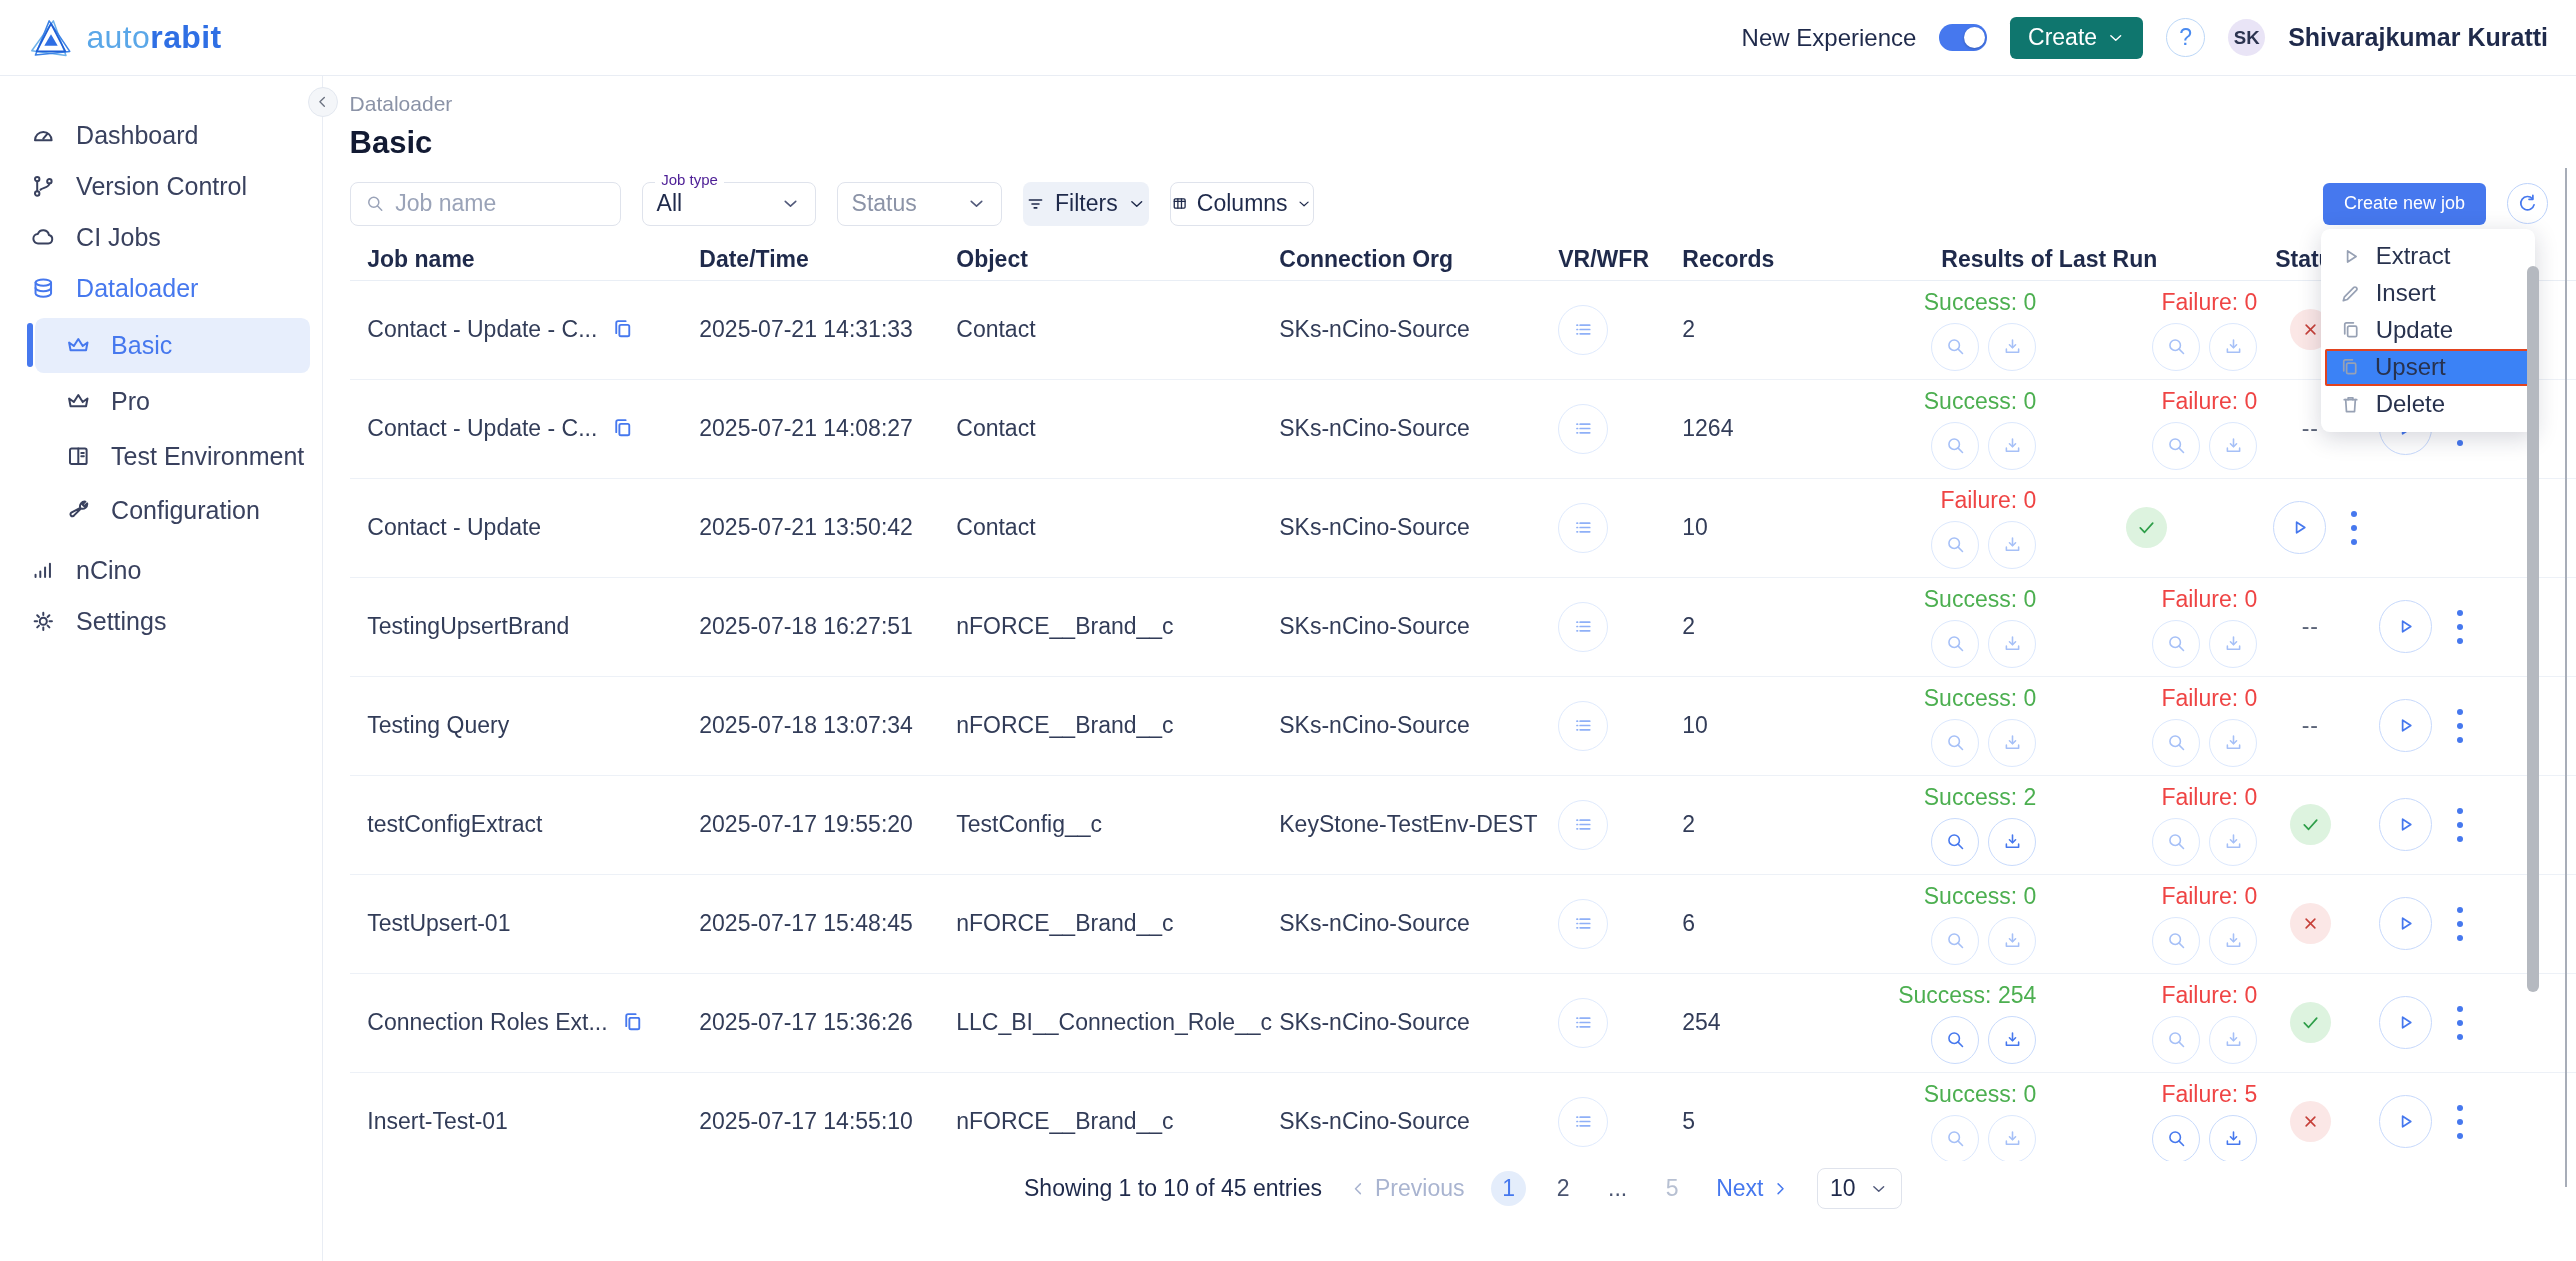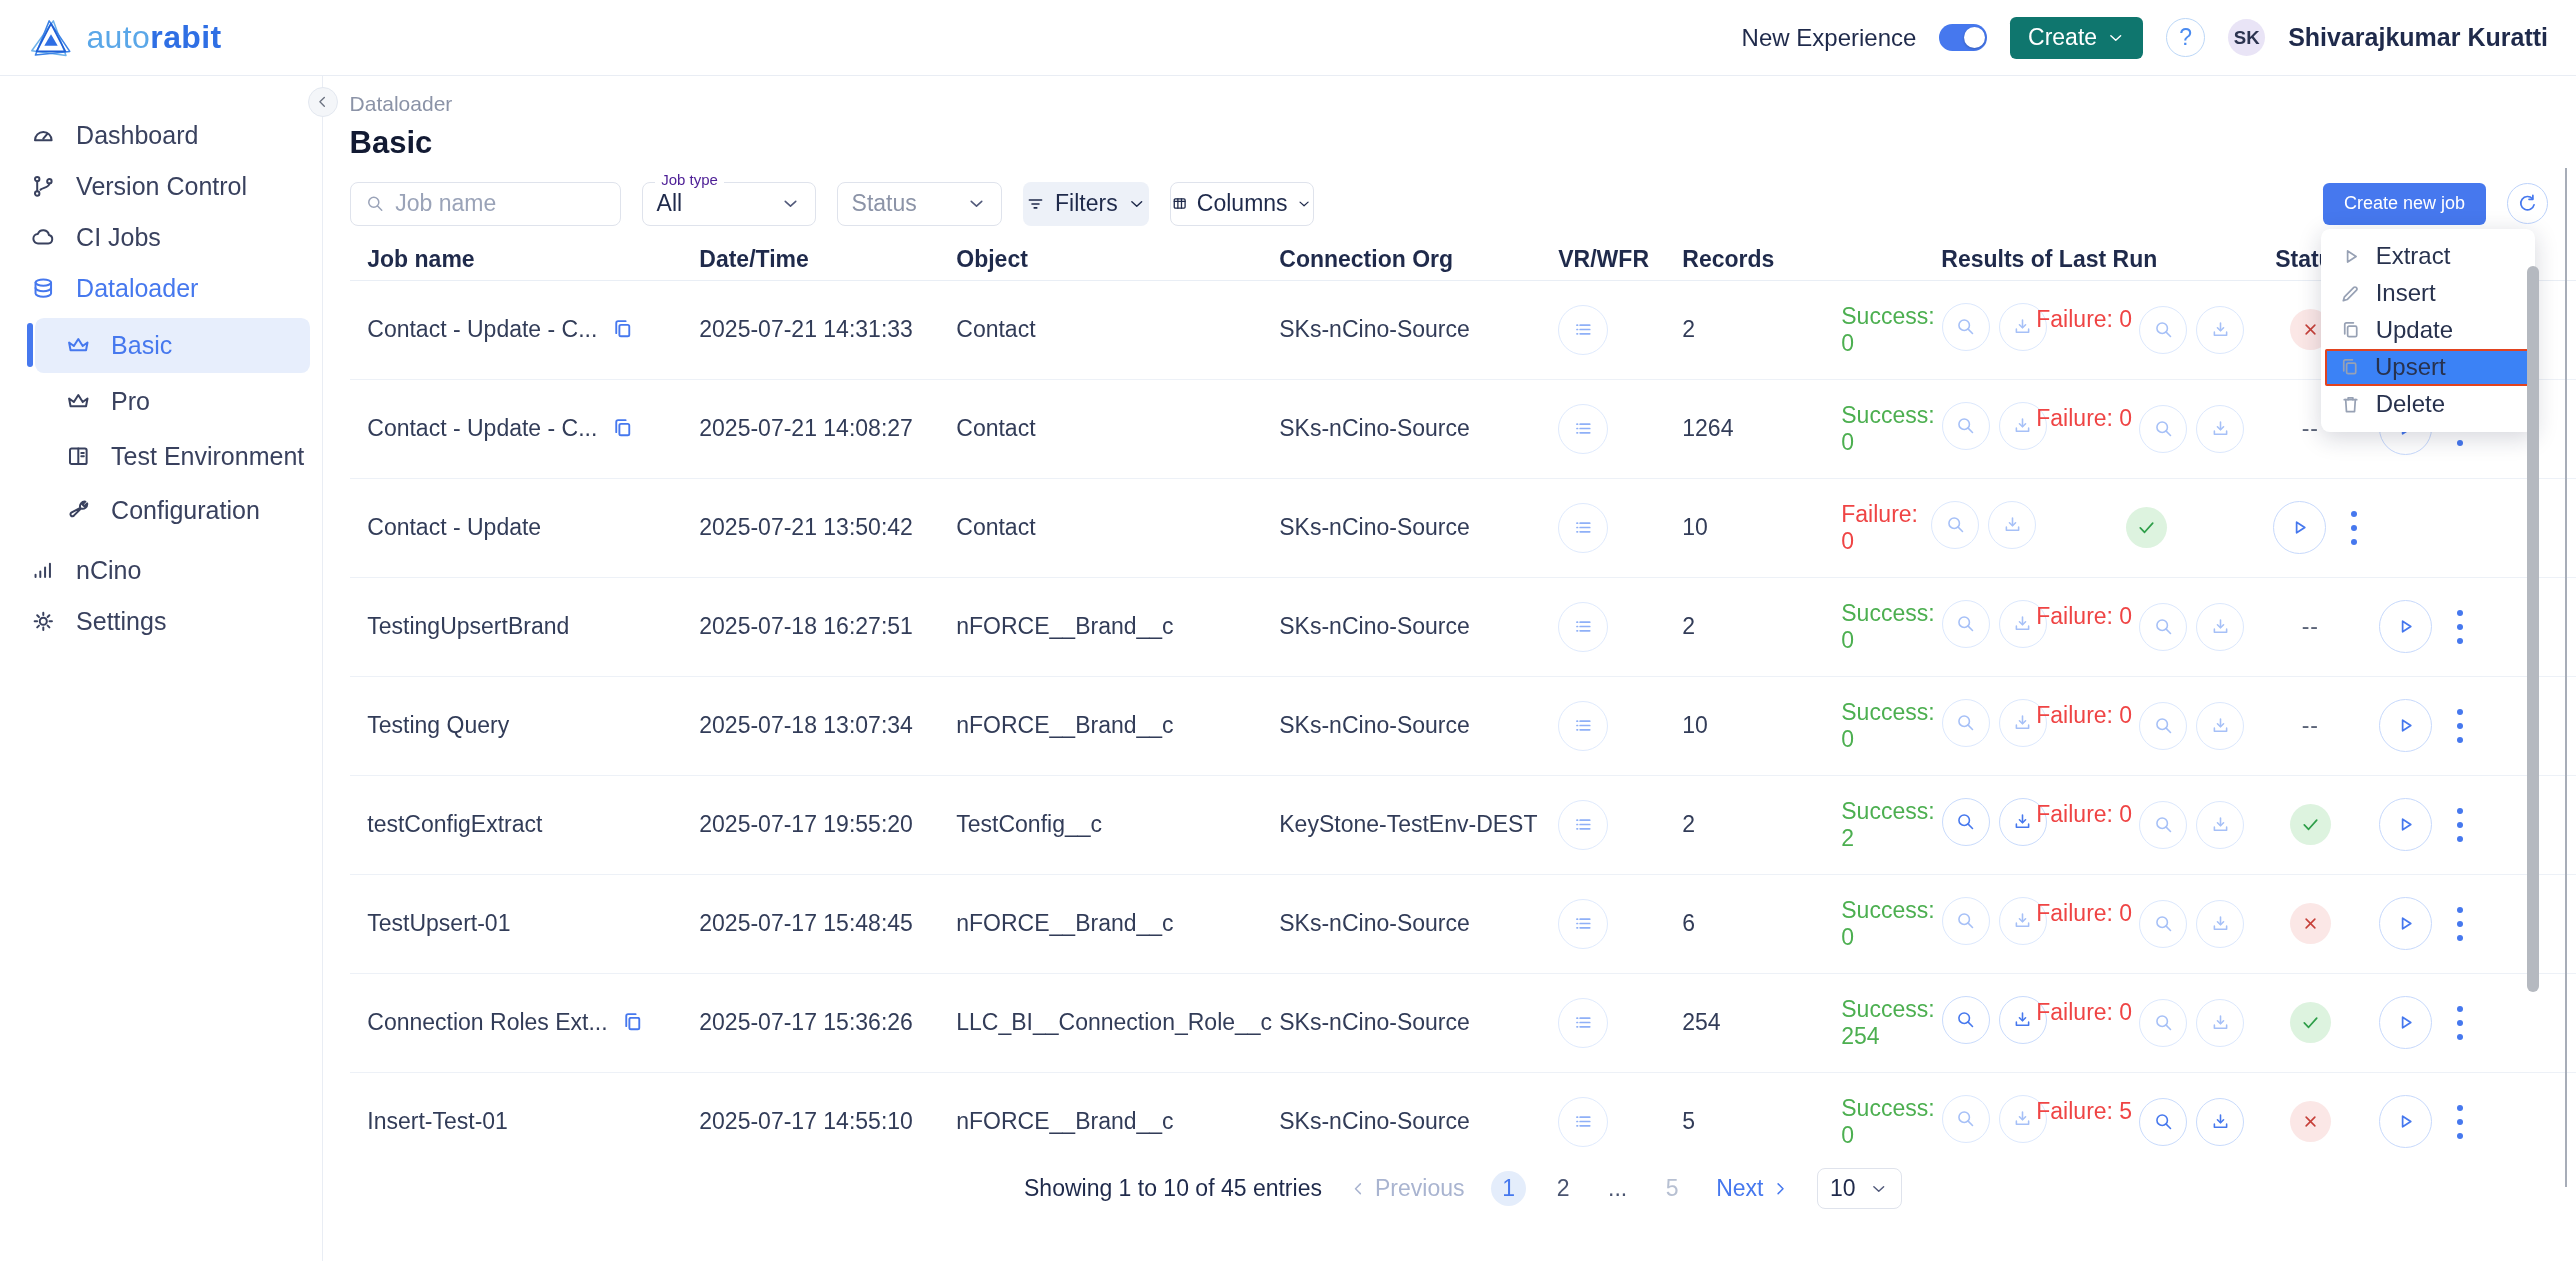--- a/index.html
+++ b/index.html
@@ -58,21 +58,21 @@
 
   
   .tablewrap { margin-top:14px; height:921px; overflow:hidden; position:relative; }
   .tgrid { display:grid; grid-template-columns:332px 257px 323px 279px 124px 159px 195px 221px 106px 142px; padding-left:17.7px; align-items:center; }
   .thead { height:41px; font-size:23px; font-weight:700; color:#1f2a4b; border-bottom:0.9px solid #e9eef5; }
   .thead .span2 { grid-column:span 2; text-align:center; }
   .trow { height:99px; border-bottom:0.9px solid #edf1f7; font-size:23px; color:#323c58; }
   .cell-name { display:flex; align-items:center; gap:12.4px; }
   .copy-ic { color:#4678ee; width:25px; height:25px; cursor:pointer; flex-shrink:0; }
   .vrwfr-btn { width:50px; height:50px; border-radius:50%; border:1.3px solid #dfeafd; color:#8fb0f7; display:flex; align-items:center; justify-content:center; cursor:pointer; }
-  .resblock { display:flex; flex-direction:row; align-items:flex-start; gap:7px; }
+  .resblock { display:flex; flex-direction:column; align-items:flex-end; gap:7px; }
   .res-label { font-size:23px; }
   .res-label.ok { color:#4caf50; }
   .res-label.bad { color:#ef4444; }
   .res-icons { display:flex; gap:8.9px; }
   .cbtn { width:48px; height:48px; border-radius:50%; border:1.3px solid #dce8fd; background:#fff; color:#a6c0f7; display:flex; align-items:center; justify-content:center; cursor:pointer; }
   .cbtn.on { color:#4678ee; border-color:#c9dbfc; }
   .badge { width:41px; height:41px; border-radius:50%; display:flex; align-items:center; justify-content:center; }
   .badge.ok { background:#ddf3df; color:#2e9e49; }
   .badge.bad { background:#fbe7e6; color:#c63f38; }
   .dashes { color:#5b6478; letter-spacing:0.9px; }

